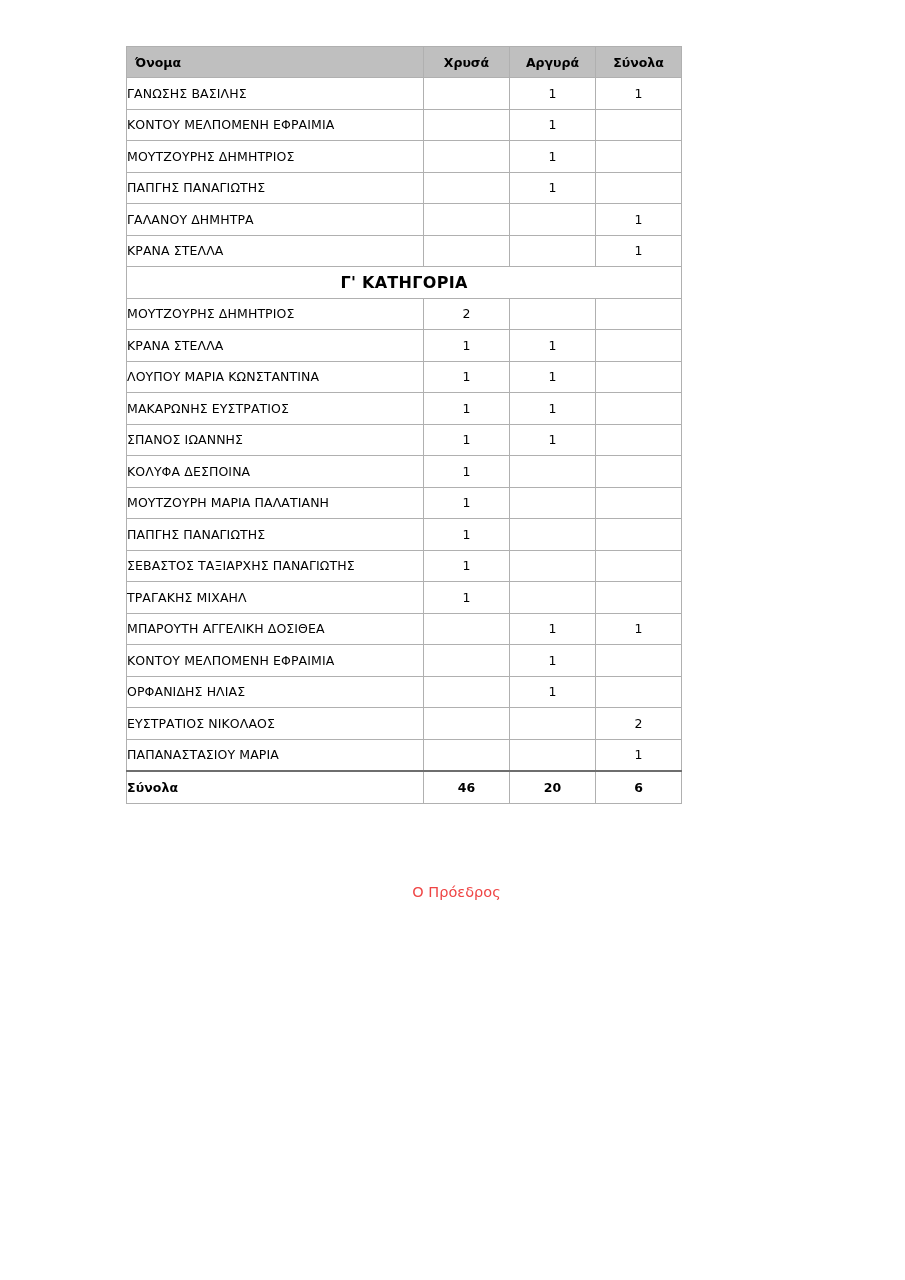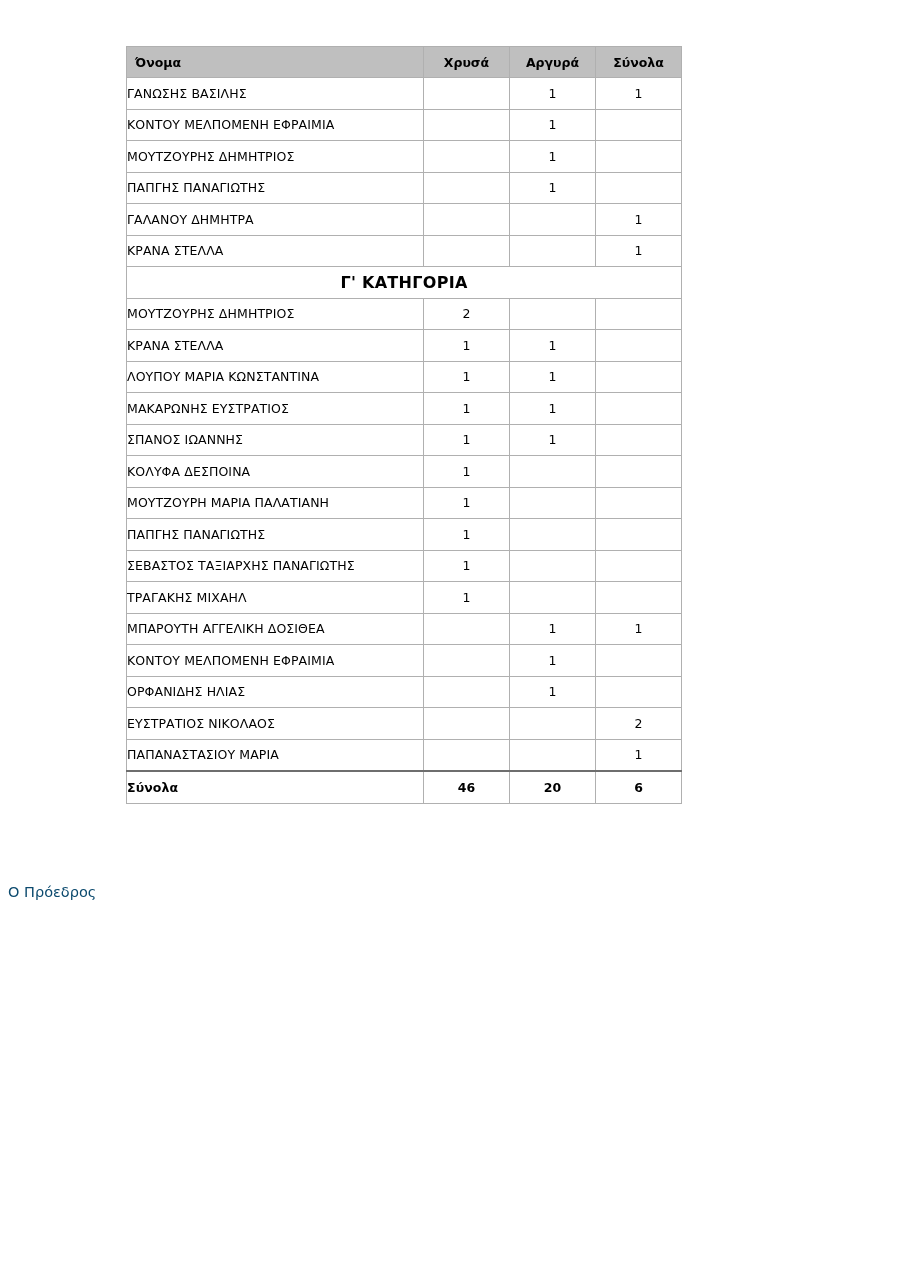--- a/index.html
+++ b/index.html
@@ -81,22 +81,23 @@
     border-top: 2px solid #6e6e6e;
   }
   tr.totals td.name {
     text-align: left;
   }
   .signature {
     position: absolute;
     left: 0;
     top: 884px;
     width: 905px;
+    text-align: center;
     font-size: 14.5px;
-    color: #0c4a6e;
+    color: #ef4444;
   }
   .signature .sig-inner {
     display: inline-block;
     margin-left: 8px;
   }
 </style>
 </head>
 <body>
 
 <div class="page">

